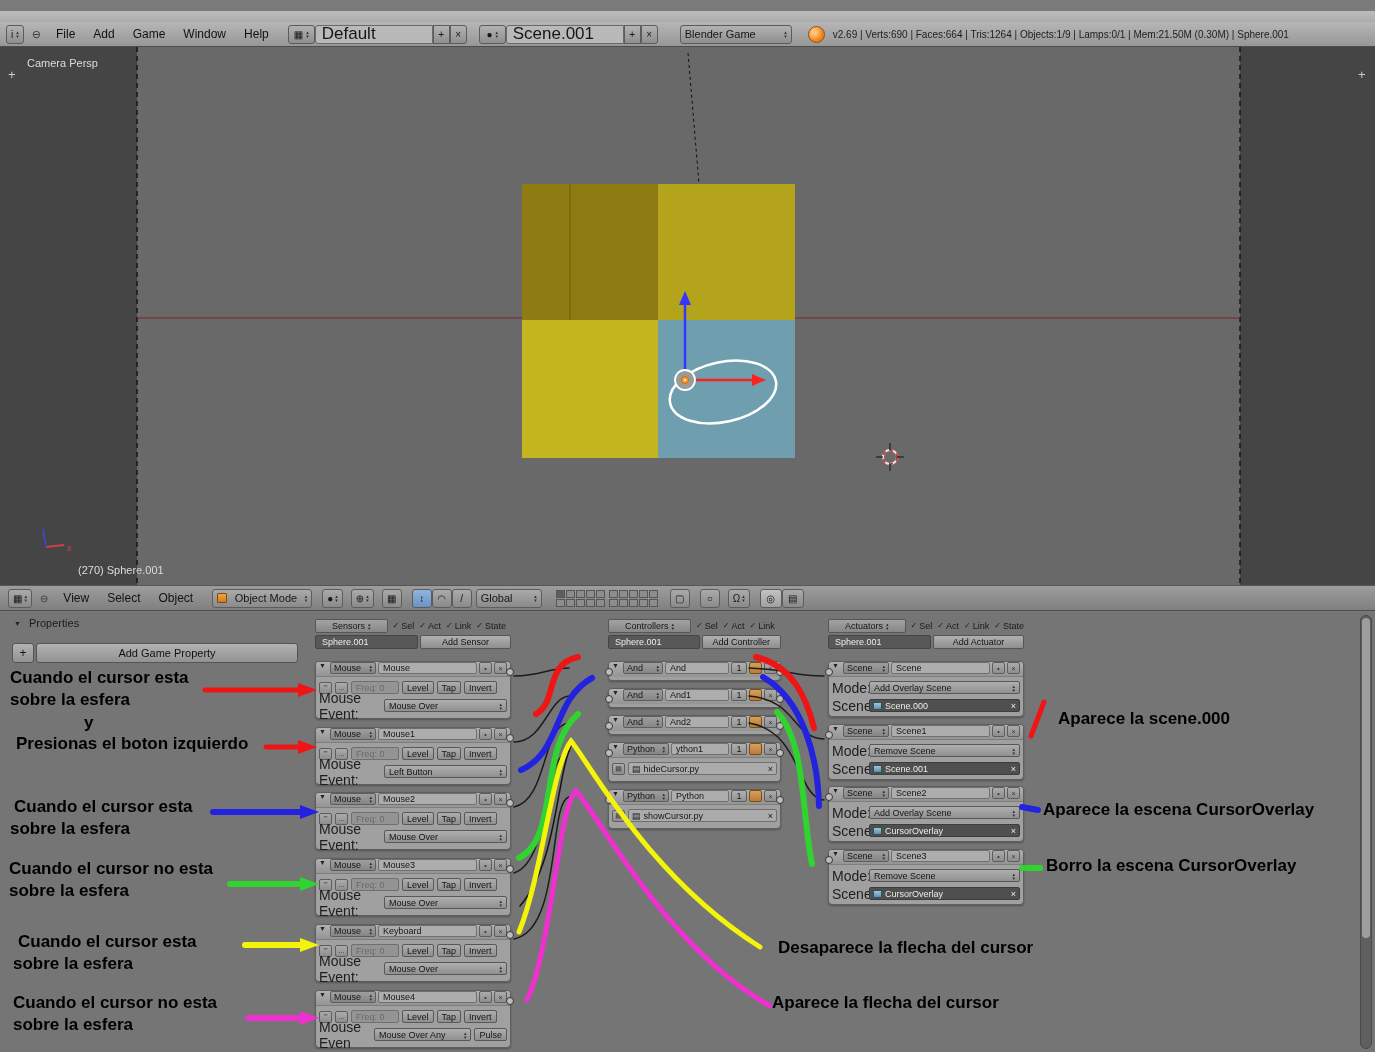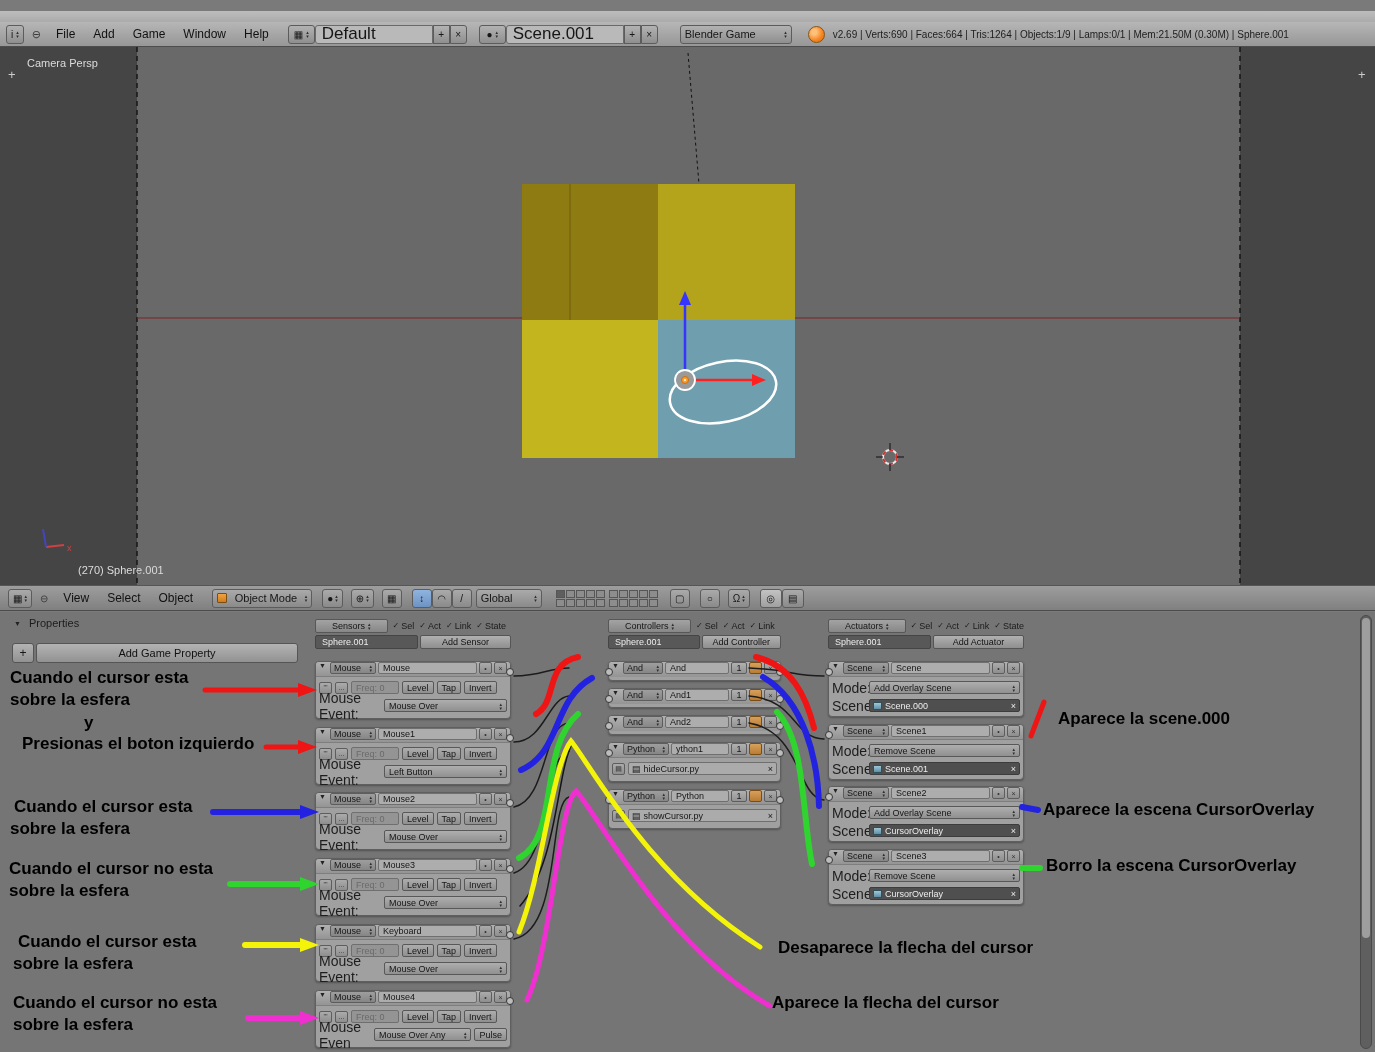--- a/index.html
+++ b/index.html
@@ -893,21 +893,21 @@
 
       <path d="M1031,736 L1044,702" stroke-width="5" stroke="#f01515"></path>
       <path d="M1022,807 L1038,810" stroke-width="6" stroke="#2222e0"></path>
       <path d="M1022,868 L1040,868" stroke-width="6" stroke="#2fd42f"></path>
     </g>
   </svg>
 
   <div class="ann" style="left:10px;top:668px;">Cuando el cursor esta</div>
   <div class="ann" style="left:10px;top:690px;">sobre la esfera</div>
   <div class="ann" style="left:84px;top:713px;">y</div>
-  <div class="ann" style="left:22px;top:734px;">Presionas el boton izquierdo</div>
+  <div class="ann" style="left:16px;top:734px;">Presionas el boton izquierdo</div>
   <div class="ann" style="left:14px;top:797px;">Cuando el cursor esta</div>
   <div class="ann" style="left:10px;top:819px;">sobre la esfera</div>
   <div class="ann" style="left:9px;top:859px;">Cuando el cursor no esta</div>
   <div class="ann" style="left:9px;top:881px;">sobre la esfera</div>
   <div class="ann" style="left:18px;top:932px;">Cuando el cursor esta</div>
   <div class="ann" style="left:13px;top:954px;">sobre la esfera</div>
   <div class="ann" style="left:13px;top:993px;">Cuando el cursor no esta</div>
   <div class="ann" style="left:13px;top:1015px;">sobre la esfera</div>
   <div class="ann" style="left:1058px;top:709px;">Aparece la scene.000</div>
   <div class="ann" style="left:1043px;top:800px;">Aparece la escena CursorOverlay</div>

